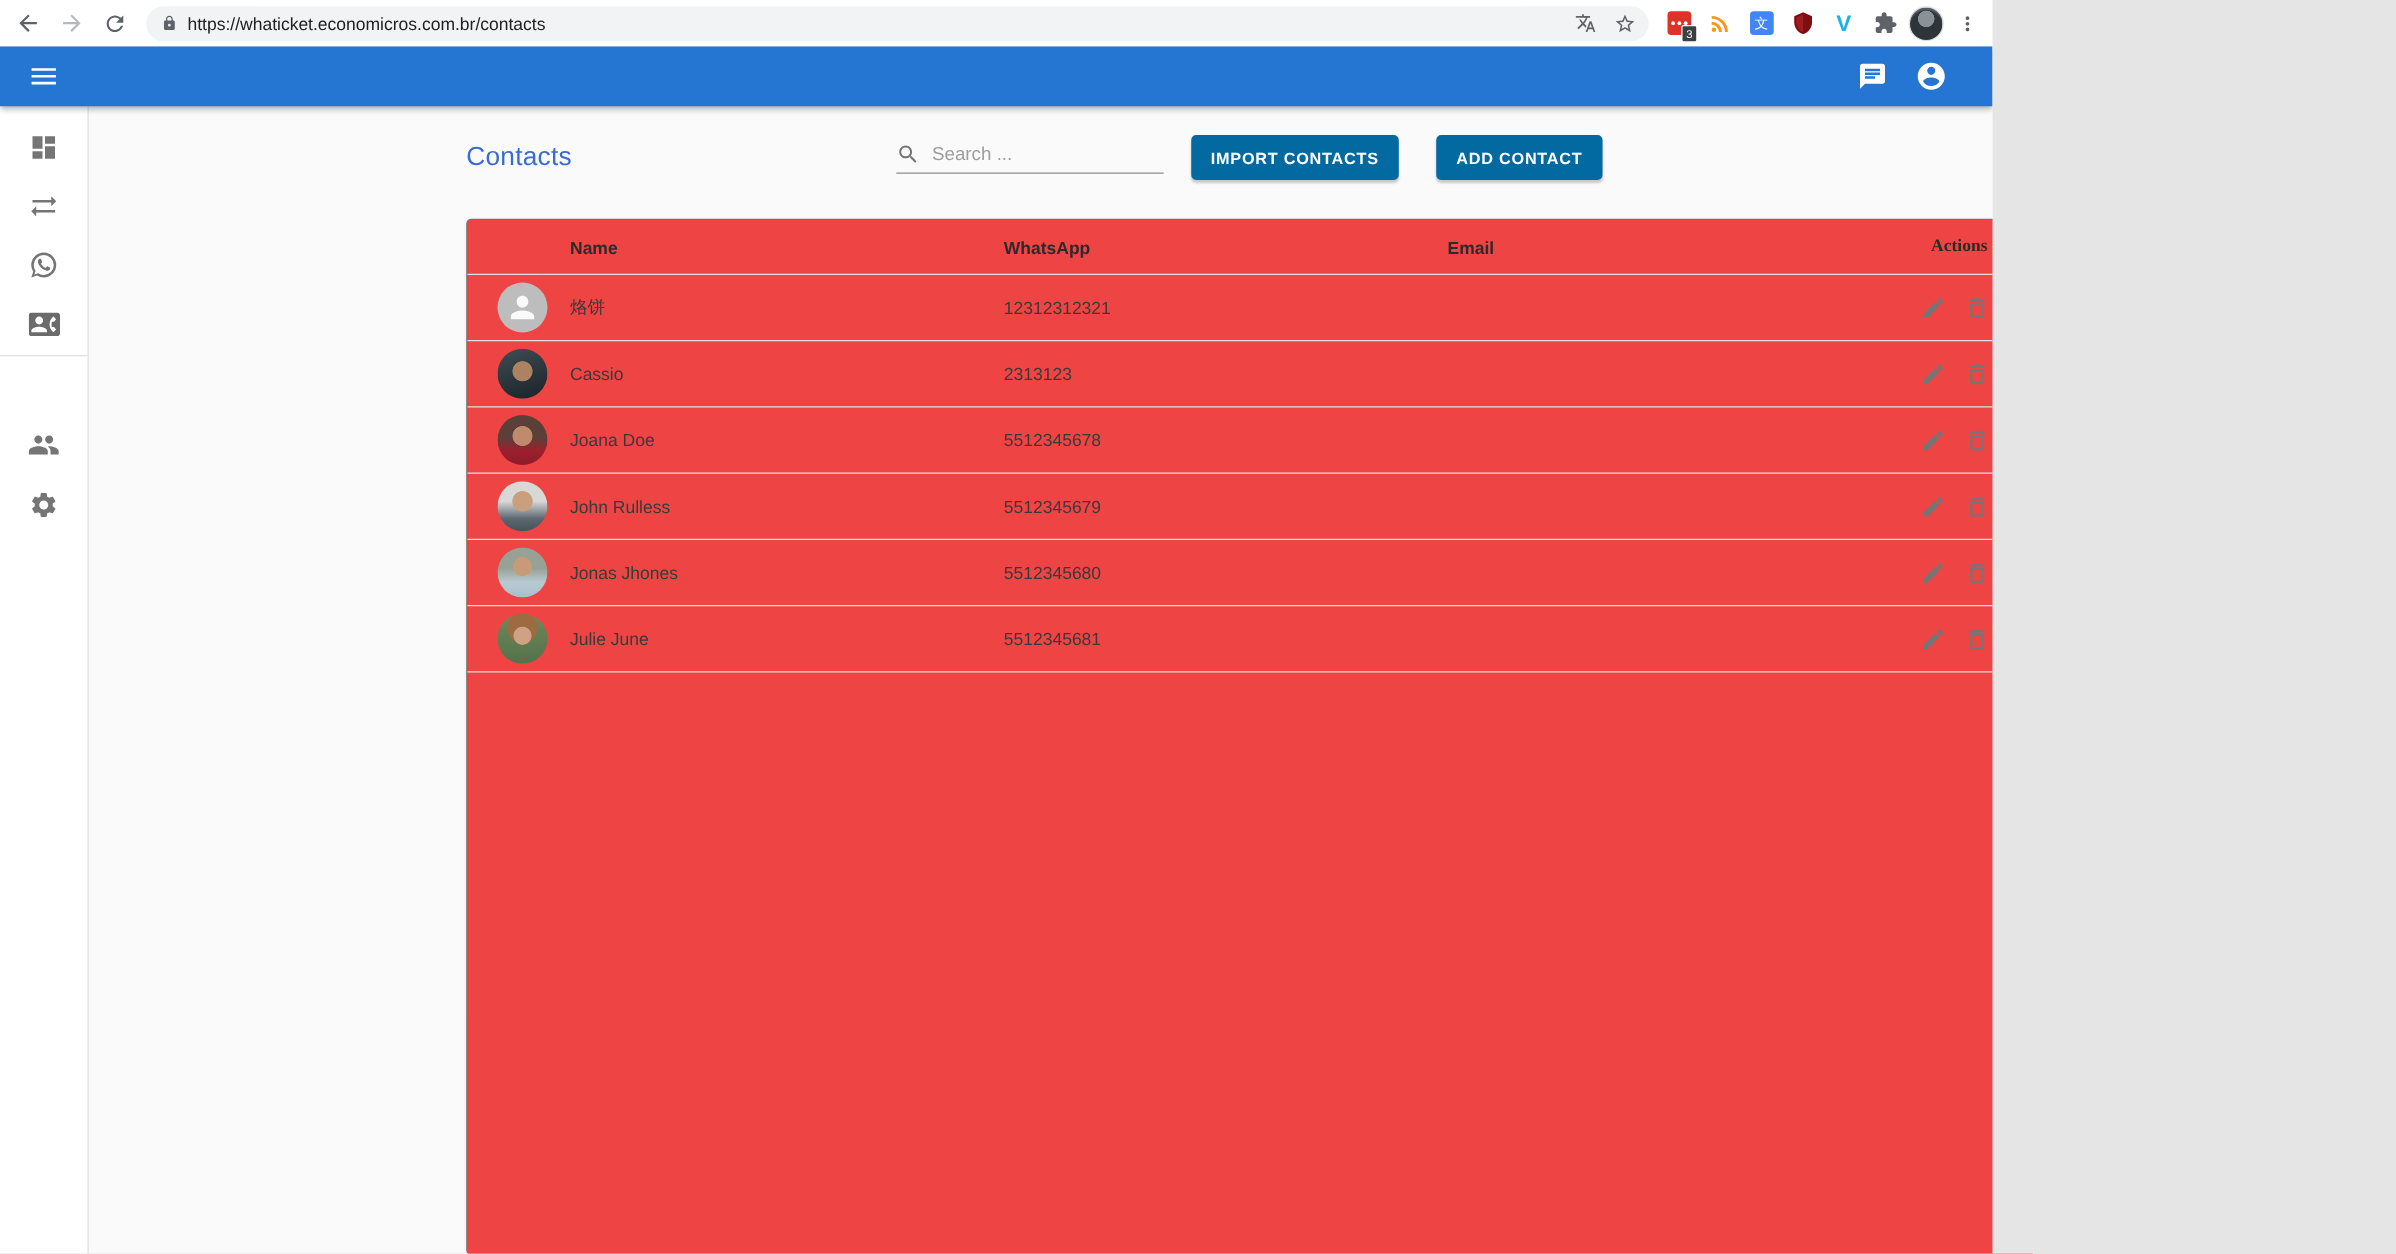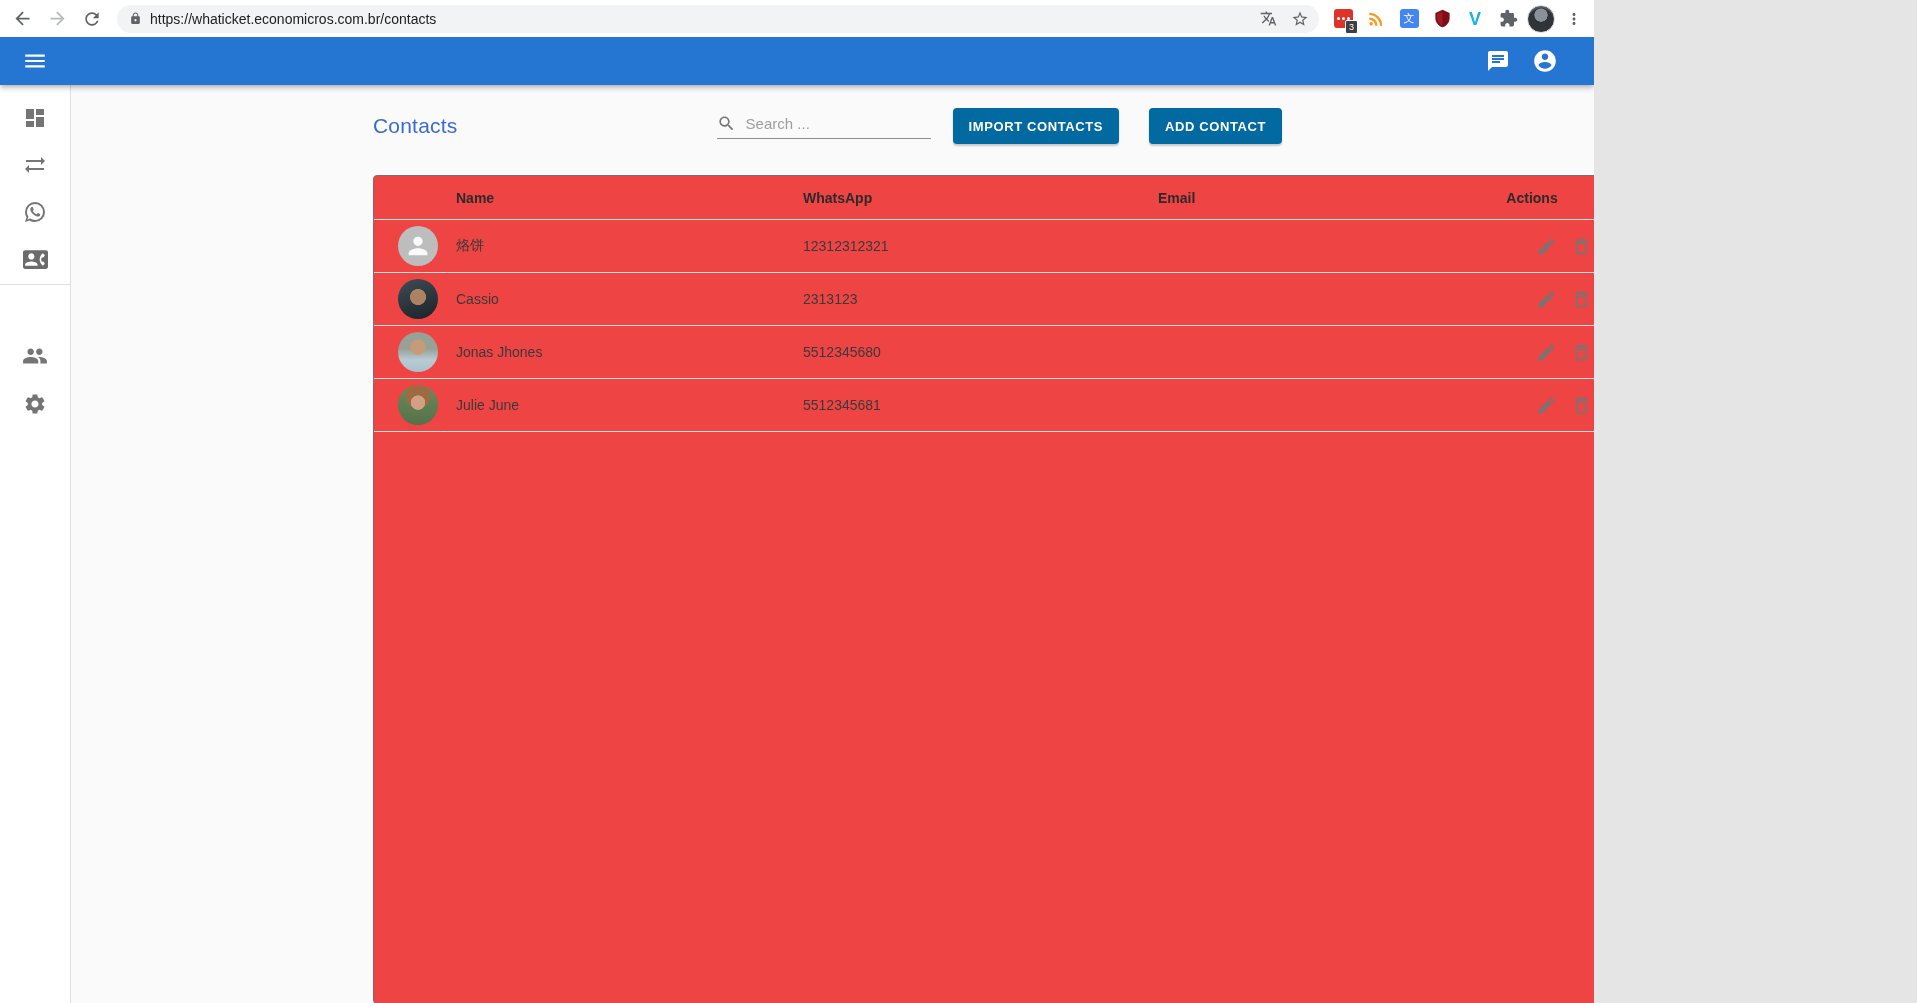--- a/index.html
+++ b/index.html
@@ -45,21 +45,21 @@
   .searchbox input{border:none;outline:none;background:transparent;font-size:15px;color:#424242;width:100%;font-family:"Liberation Sans",sans-serif;}
   .searchbox input::placeholder{color:#9e9e9e;}
   .btn{height:36px;border:none;border-radius:4px;background:#0369a1;color:#fff;font-size:13px;font-weight:700;letter-spacing:.6px;padding:0 16px;cursor:pointer;box-shadow:0 2px 2px rgba(0,0,0,.2);font-family:"Liberation Sans",sans-serif;}
   .btn.import{margin-right:30px;}
 
   
   .card{position:absolute;left:302px;top:90px;width:1244px;height:827px;background:#ef4444;border:1px solid #737373;border-radius:4px;box-shadow:0 1px 3px rgba(0,0,0,.07);}
   .trow{display:grid;grid-template-columns:58px 347px 355px 316px 120px;align-items:center;padding:0 24px;border-bottom:1px solid #e0e0e0;height:52px;}
   .trow.head{height:43px;}
   .hcell{font-size:14px;font-weight:700;color:#2b2b2b;}
-  .hcell.right{text-align:center;padding-right:4px;}
+  .hcell.right{text-align:right;padding-right:4px;font-family:Liberation Serif, serif;}
   .cell{font-size:14px;color:#3a3a3a;}
   .avatar{width:40px;height:40px;border-radius:50%;overflow:hidden;display:flex;align-items:center;justify-content:center;}
   .av-default{background:#bdbdbd;color:#fff;}
   .av-cassio{background:radial-gradient(circle at 50% 45%, #ad8262 0 26%, rgba(0,0,0,0) 28%), linear-gradient(160deg,#3e4d55,#1a2227);}
   .av-joana{background:radial-gradient(circle at 50% 42%, #c08a6c 0 25%, rgba(0,0,0,0) 27%), linear-gradient(180deg,#5a4038 0 45%, #9d1f2e 72%, #8c1b29);}
   .av-john{background:radial-gradient(circle at 50% 40%, #c99f7e 0 25%, rgba(0,0,0,0) 27%), linear-gradient(180deg,#d8d8d6 0 40%, #5b6770 75%, #47525a);}
   .av-jonas{background:radial-gradient(circle at 50% 38%, #c79b77 0 23%, rgba(0,0,0,0) 25%), linear-gradient(180deg,#97a195 0 42%, #b8cbd4 70%, #a9bfc9);}
   .av-julie{background:radial-gradient(circle at 50% 44%, #d1a183 0 23%, rgba(0,0,0,0) 25%), radial-gradient(circle at 50% 28%, #9c6b42 0 34%, rgba(0,0,0,0) 36%), linear-gradient(180deg,#6c8a5a,#55714a);}
   .actions{display:flex;justify-content:flex-end;gap:14px;padding-right:2px;}
   .icon-btn{background:none;border:none;padding:0;color:#757575;cursor:pointer;display:flex;align-items:center;}
@@ -259,21 +259,61 @@
               </svg>
             </button>
           <button class="icon-btn">
               <svg width="21" height="21" viewBox="0 0 24 24" fill="currentColor">
                 <path d="M6 19c0 1.1.9 2 2 2h8c1.1 0 2-.9 2-2V7H6v12zM8 9h8v10H8V9zm7.5-5l-1-1h-5l-1 1H5v2h14V4h-3.5z"></path>
               </svg>
             </button>
         </div>
       </div>
 
-
+      <div class="trow">
+        <div class="cell">
+            <div class="avatar av-joana"></div>
+          </div>
+        <div class="cell">Joana Doe</div>
+        <div class="cell">5512345678</div>
+        <div class="cell"></div>
+        <div class="cell actions">
+          <button class="icon-btn">
+              <svg width="21" height="21" viewBox="0 0 24 24" fill="currentColor">
+                <path d="M3 17.25V21h3.75L17.81 9.94l-3.75-3.75L3 17.25zM20.71 7.04c.39-.39.39-1.02 0-1.41l-2.34-2.34c-.39-.39-1.02-.39-1.41 0l-1.83 1.83 3.75 3.75 1.83-1.83z"></path>
+              </svg>
+            </button>
+          <button class="icon-btn">
+              <svg width="21" height="21" viewBox="0 0 24 24" fill="currentColor">
+                <path d="M6 19c0 1.1.9 2 2 2h8c1.1 0 2-.9 2-2V7H6v12zM8 9h8v10H8V9zm7.5-5l-1-1h-5l-1 1H5v2h14V4h-3.5z"></path>
+              </svg>
+            </button>
+        </div>
+      </div>
+
+      <div class="trow">
+        <div class="cell">
+            <div class="avatar av-john"></div>
+          </div>
+        <div class="cell">John Rulless</div>
+        <div class="cell">5512345679</div>
+        <div class="cell"></div>
+        <div class="cell actions">
+          <button class="icon-btn">
+              <svg width="21" height="21" viewBox="0 0 24 24" fill="currentColor">
+                <path d="M3 17.25V21h3.75L17.81 9.94l-3.75-3.75L3 17.25zM20.71 7.04c.39-.39.39-1.02 0-1.41l-2.34-2.34c-.39-.39-1.02-.39-1.41 0l-1.83 1.83 3.75 3.75 1.83-1.83z"></path>
+              </svg>
+            </button>
+          <button class="icon-btn">
+              <svg width="21" height="21" viewBox="0 0 24 24" fill="currentColor">
+                <path d="M6 19c0 1.1.9 2 2 2h8c1.1 0 2-.9 2-2V7H6v12zM8 9h8v10H8V9zm7.5-5l-1-1h-5l-1 1H5v2h14V4h-3.5z"></path>
+              </svg>
+            </button>
+        </div>
+      </div>
 
       <div class="trow">
         <div class="cell">
             <div class="avatar av-jonas"></div>
           </div>
         <div class="cell">Jonas Jhones</div>
         <div class="cell">5512345680</div>
         <div class="cell"></div>
         <div class="cell actions">
           <button class="icon-btn">

